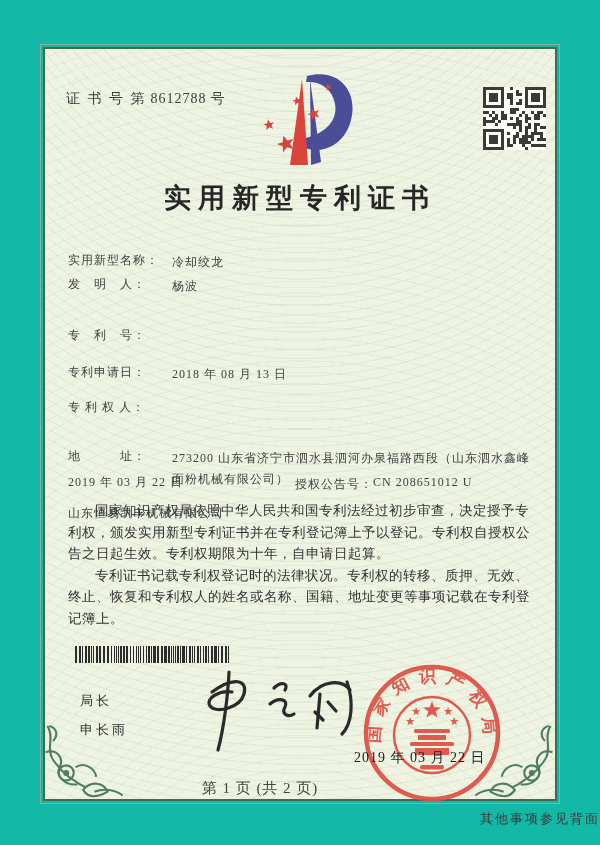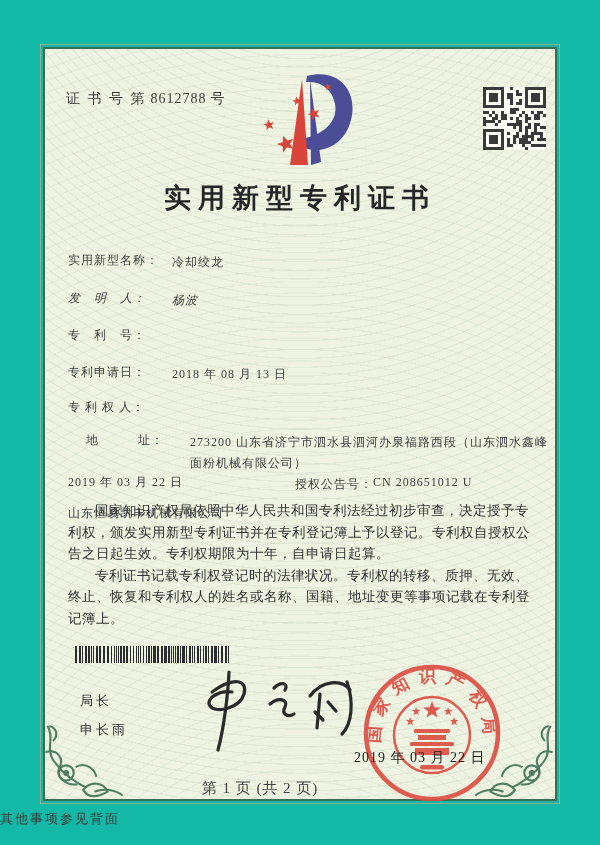--- a/index.html
+++ b/index.html
@@ -18,21 +18,21 @@
   .title{left:0;top:180px;width:600px;text-align:center;font-size:27px;font-weight:600;color:#262626;letter-spacing:7px;}
   .row{left:68px;width:470px;font-size:12px;color:#3f3f3f;display:flex;}
   .row .lbl{flex:0 0 104px;letter-spacing:1px;white-space:nowrap;}
   .row .val{flex:1;letter-spacing:1px;line-height:21px;}
   .pair2{position:absolute;left:227px;top:0;display:flex;white-space:nowrap;align-items:flex-end;}
   .pair2 .lbl{flex:0 0 auto;}
   .body-text{left:68px;top:500px;width:466px;font-size:13.5px;color:#333;line-height:21.5px;letter-spacing:0.5px;}
   .body-text p{margin:0;text-indent:2em;}
   .director{left:80px;font-size:13px;color:#2e2e2e;letter-spacing:3px;}
   .page-info{left:150px;top:779px;width:220px;text-align:center;font-size:15px;color:#444;letter-spacing:1px;}
-  .back-note{left:0;top:810px;width:600px;text-align:left;font-size:13px;color:#3a3a3a;letter-spacing:2px;}
+  .back-note{left:0;top:810px;width:600px;text-align:right;font-size:13px;color:#3a3a3a;letter-spacing:2px;}
   .seal-date{left:354px;top:749px;font-size:14px;color:#1d1d1d;letter-spacing:1px;z-index:6;}
   svg{display:block;}
   .flourish{z-index:5;}
 </style>
 </head>
 <body>
 
 <div class="page">
 
   <div class="frame-outer">
@@ -180,36 +180,36 @@
       <rect x="3" y="45" width="15" height="15" fill="#fdfdf8"></rect>
       <rect x="6" y="48" width="9" height="9" fill="#3a3a3a"></rect>
     </svg>
 
   <div class="abs title">实用新型专利证书</div>
 
   <div class="abs row" style="top:252px;">
     <span class="lbl">实用新型名称：</span>
     <span class="val">冷却绞龙</span>
   </div>
-  <div class="abs row" style="top:290px;font-style:italic;">
+  <div class="abs row" style="top:276px;">
     <span class="lbl">发　明　人：</span>
     <span class="val">杨波</span>
   </div>
   <div class="abs row" style="top:327px;">
     <span class="lbl">专　利　号：</span>
   </div>
   <div class="abs row" style="top:364px;">
     <span class="lbl">专利申请日：</span>
     <span class="val">2018 年 08 月 13 日</span>
   </div>
   <div class="abs row" style="top:399px;flex-direction:column;">
     <span class="lbl">专 利 权 人：</span>
     <span class="val">山东恒易凯丰机械有限公司</span>
   </div>
-  <div class="abs row" style="top:432px;margin-left:18px;">
+  <div class="abs row" style="top:448px;">
     <span class="lbl">地　　　址：</span>
     <span class="val">273200 山东省济宁市泗水县泗河办泉福路西段（山东泗水鑫峰面粉机械有限公司）</span>
   </div>
   <div class="abs row" style="top:472px;position:absolute;">
     <span class="val" style="flex:0 0 auto;">2019 年 03 月 22 日</span>
     <span class="pair2">
       <span class="lbl">授权公告号：</span>
       <span class="val">CN 208651012 U</span>
     </span>
   </div>

